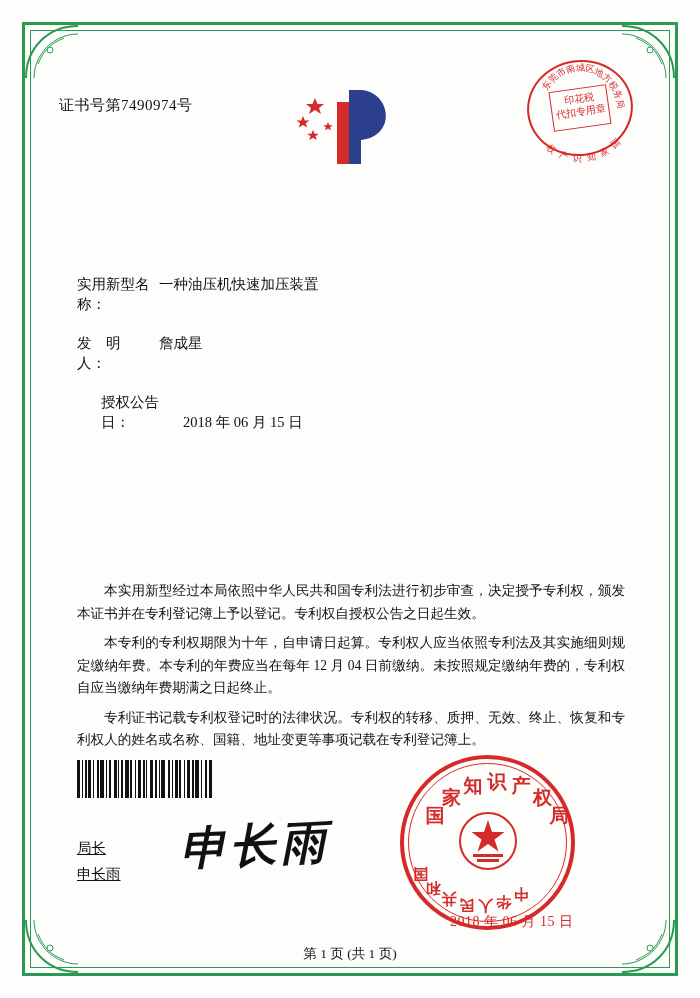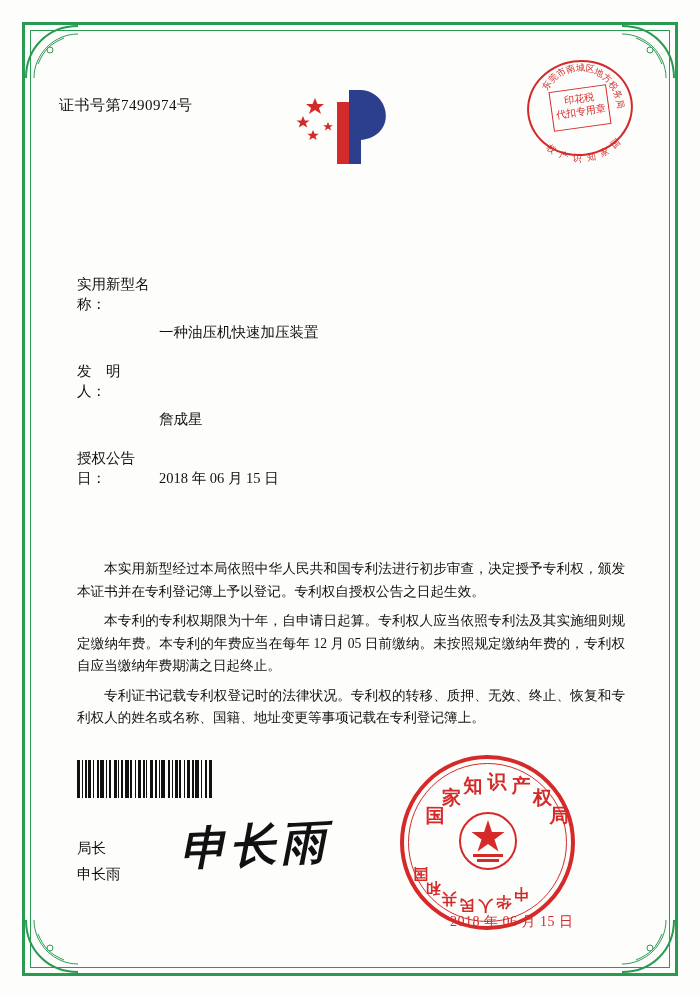--- a/index.html
+++ b/index.html
@@ -164,46 +164,45 @@
   }
   .field-label {
     display: inline-block;
     width: 82px;
     vertical-align: top;
   }
   .field-value {
     display: inline-block;
     vertical-align: top;
     max-width: 460px;
-    margin-top: 48px;
   }
   .field-value .line2 {
     display: block;
     margin-left: 23px;
   }
   .two-col {
     position: relative;
     font-size: 14.5px;
     line-height: 20px;
     margin-bottom: 10px;
   }
   .two-col .left { display: inline-block; }
   .two-col .right {
     position: absolute;
     left: 320px;
     top: 0;
   }
-  .two-col .lbl { display: inline-block; width: 82px; }
+  .two-col .lbl { display: inline-block; width: 82px; margin-left: 24px; }
   .two-col .lbl-r { display: inline-block; width: 80px; }
 
   
   .paras {
     position: absolute;
     left: 22px;
-    top: 498px;
+    top: 520px;
     width: 548px;
     font-size: 13.6px;
     line-height: 22.5px;
     color: #111;
     text-align: justify;
   }
   .paras p {
     margin: 0 0 7px 0;
     text-indent: 27px;
   }
@@ -225,20 +224,21 @@
   }
 
   
   .sig-labels {
     position: absolute;
     left: 22px;
     top: 775px;
     font-size: 14.5px;
     line-height: 26px;
     color: #111;
+    text-decoration: underline;
   }
   .sig-script {
     position: absolute;
     left: 125px;
     top: 755px;
     font-size: 46px;
     font-family: "DejaVu Serif", serif;
     font-style: italic;
     font-weight: bold;
     color: #111;
@@ -405,21 +405,21 @@
 
 
 
       <div class="two-col">
         <span class="left"><span class="lbl">授权公告日：</span><span>2018 年 06 月 15 日</span></span>
       </div>
     </div>
 
     <div class="paras">
       <p>本实用新型经过本局依照中华人民共和国专利法进行初步审查，决定授予专利权，颁发本证书并在专利登记簿上予以登记。专利权自授权公告之日起生效。</p>
-      <p>本专利的专利权期限为十年，自申请日起算。专利权人应当依照专利法及其实施细则规定缴纳年费。本专利的年费应当在每年 12 月 05 日前缴纳。未按照规定缴纳年费的，专利权自应当缴纳年费期满之日起终止。</p>
+      <p>本专利的专利权期限为十年，自申请日起算。专利权人应当依照专利法及其实施细则规定缴纳年费。本专利的年费应当在每年 12 月 04 日前缴纳。未按照规定缴纳年费的，专利权自应当缴纳年费期满之日起终止。</p>
       <p>专利证书记载专利权登记时的法律状况。专利权的转移、质押、无效、终止、恢复和专利权人的姓名或名称、国籍、地址变更等事项记载在专利登记簿上。</p>
     </div>
 
     <div class="barcode">
       <i style="width:3px"></i>
         <i style="width:2px;background:transparent"></i>
       <i style="width:1px"></i>
         <i style="width:2px;background:transparent"></i>
       <i style="width:2px"></i>
         <i style="width:1px;background:transparent"></i>
@@ -513,14 +513,15 @@
         <span style="transform:rotate(161deg) translate(0,-72px) rotate(19deg);font-size:15px">华</span>
         <span style="transform:rotate(176deg) translate(0,-72px) rotate(4deg);font-size:15px">人</span>
         <span style="transform:rotate(191deg) translate(0,-72px) rotate(-11deg);font-size:15px">民</span>
         <span style="transform:rotate(206deg) translate(0,-72px) rotate(-26deg);font-size:15px">共</span>
         <span style="transform:rotate(221deg) translate(0,-72px) rotate(-41deg);font-size:15px">和</span>
         <span style="transform:rotate(236deg) translate(0,-72px) rotate(-56deg);font-size:15px">国</span>
       </div>
     </div>
     <div class="seal-date">2018 年 06 月 15 日</div>
 
+    <div class="footer">第 1 页 (共 1 页)</div>
   </div>
 </div>
 
 </body></html>

